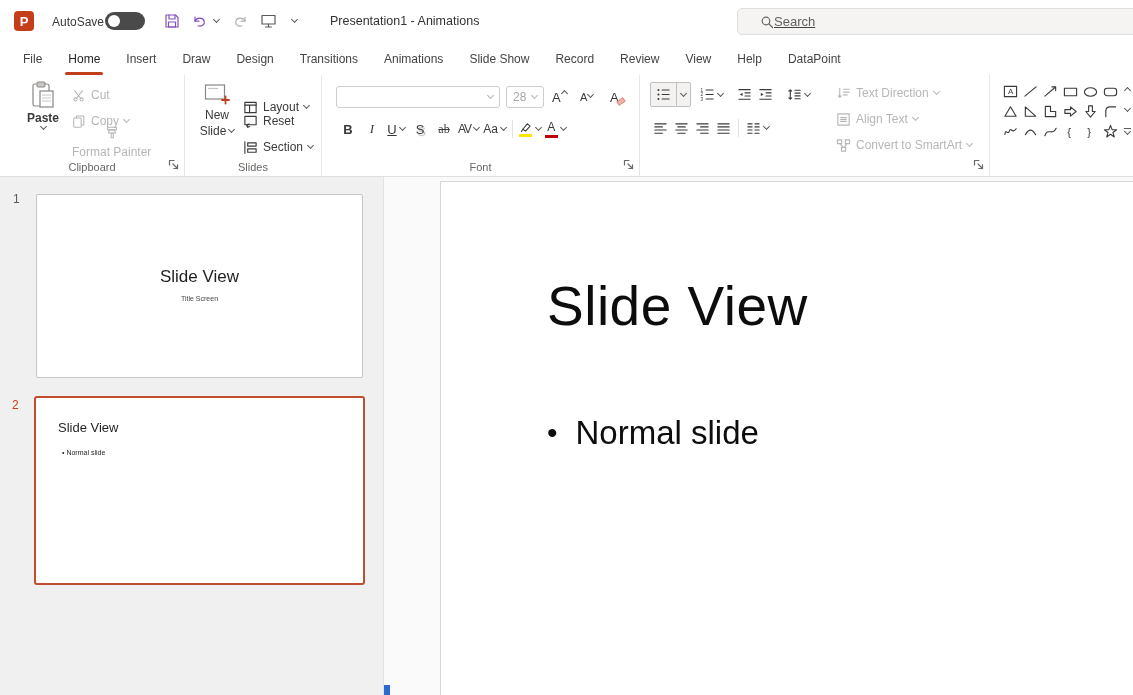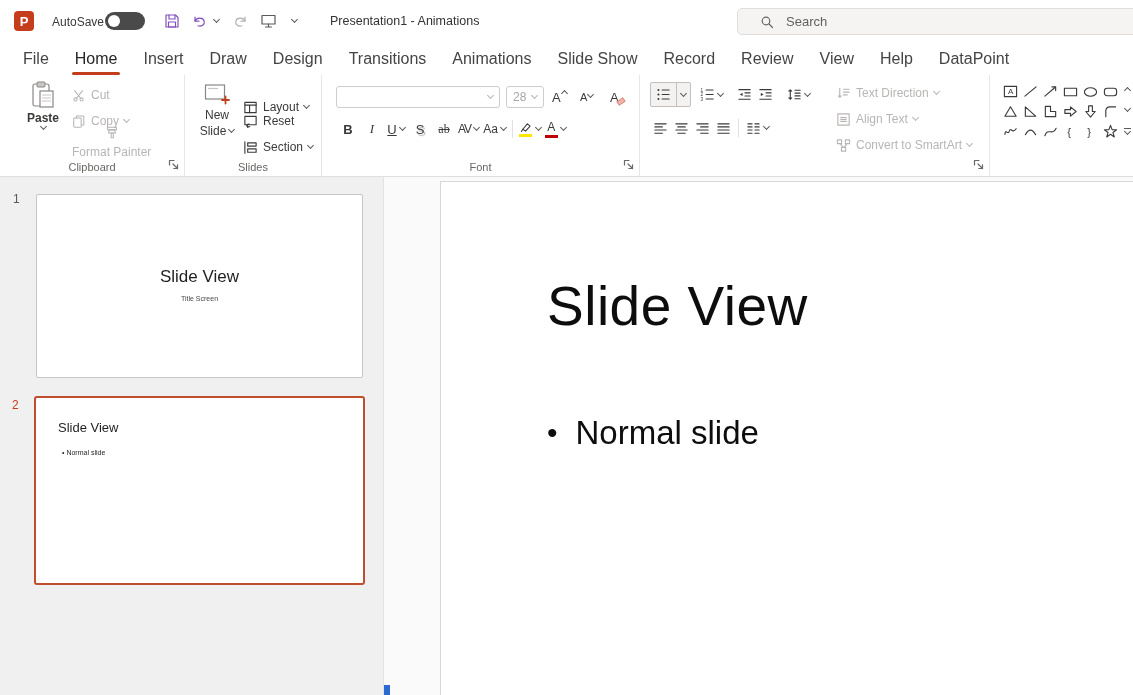--- a/index.html
+++ b/index.html
@@ -18,26 +18,26 @@
   .logo{position:absolute;left:14px;top:11px;width:20px;height:20px;background:var(--accent,#C43E1C);border-radius:4px;color:#fff;font-weight:bold;font-size:13px;display:flex;align-items:center;justify-content:center;cursor:pointer;}
   .autosave-label{position:absolute;left:52px;top:15px;font-size:12px;color:#3b3a39;text-align:right;}
   .toggle{position:absolute;left:105px;top:12px;width:40px;height:18px;background:#4a4a4a;border-radius:9px;display:flex;align-items:center;cursor:pointer;gap:37px;}
   .toggle .knob{width:12px;height:12px;border-radius:50%;background:#fff;margin-left:3px;flex:none;}
   .toggle .state{color:#fff;font-size:9px;margin-left:5px;}
   .qat{position:absolute;top:9px;width:24px;height:24px;display:flex;align-items:center;justify-content:center;background:none;border:none;cursor:pointer;color:#5c5a58;}
   .qat.purple{color:var(--icon-purple,#8250BE);}
   .qat.gray{color:#b4b2b0;}
   .doc-title{position:absolute;left:330px;top:14px;font-size:12.5px;color:#333;}
   .searchbox{position:absolute;left:737px;top:8px;width:420px;height:27px;background:#f5f4f3;border:1px solid #e1dfdd;border-radius:5px;display:flex;align-items:center;padding-left:22px;cursor:text;}
-  .searchbox input{border:none;outline:none;background:transparent;font-size:13px;color:#444;margin-left:12px;width:300px;}
+  .searchbox input{border:none;outline:none;background:transparent;font-size:13px;color:#444;width:300px;text-decoration:underline;}
   .searchbox input::placeholder{color:#616161;opacity:1;}
 
   
   .tabrow{position:absolute;left:0;top:42px;width:100%;height:33px;display:flex;align-items:stretch;padding-left:10px;}
-  .tab{position:relative;padding:0 13px;font-size:16px;color:#444;display:flex;align-items:center;cursor:pointer;white-space:nowrap;}
+  .tab{position:relative;padding:0 13px;font-size:12px;color:#444;display:flex;align-items:center;cursor:pointer;white-space:nowrap;}
   .tab.active{color:#262626;font-weight:400;}
   .tab.active::after{content:"";position:absolute;left:10px;right:10px;bottom:0;height:3px;border-radius:2px;background:var(--accent,#C43E1C);}
 
   
   .ribbon{position:absolute;left:0;top:75px;width:100%;height:102px;background:#fff;border-bottom:1px solid #e1dfdd;}
   .group{position:absolute;top:0;height:101px;border-right:1px solid #e8e6e4;}
   .group-label{position:absolute;left:0;right:0;bottom:3px;text-align:center;font-size:11px;color:#696763;}
   .launcher{position:absolute;right:4px;bottom:5px;width:12px;height:12px;color:#6a6866;cursor:pointer;}
 
   .bigbtn{position:absolute;display:flex;flex-direction:column;align-items:center;gap:2px;font-size:12px;color:#3b3a39;cursor:pointer;text-align:center;}

